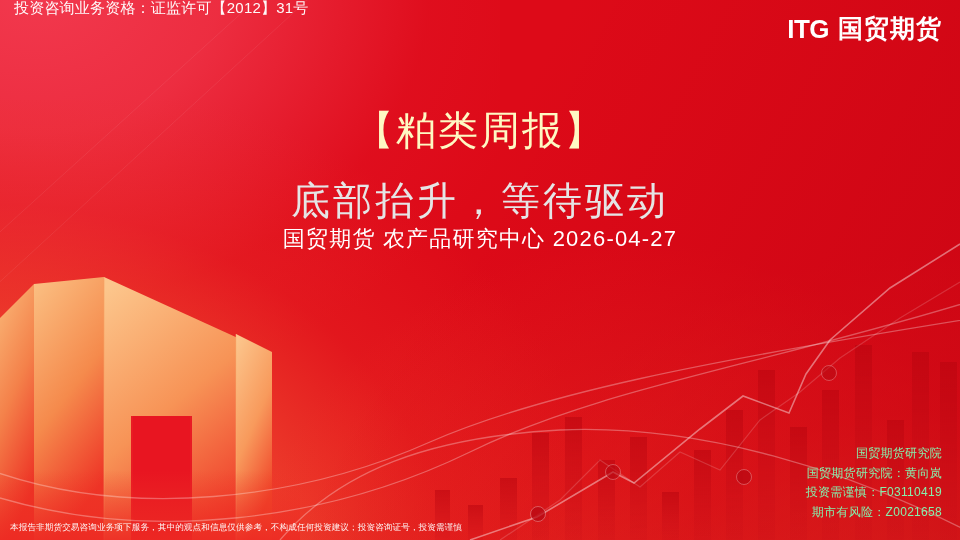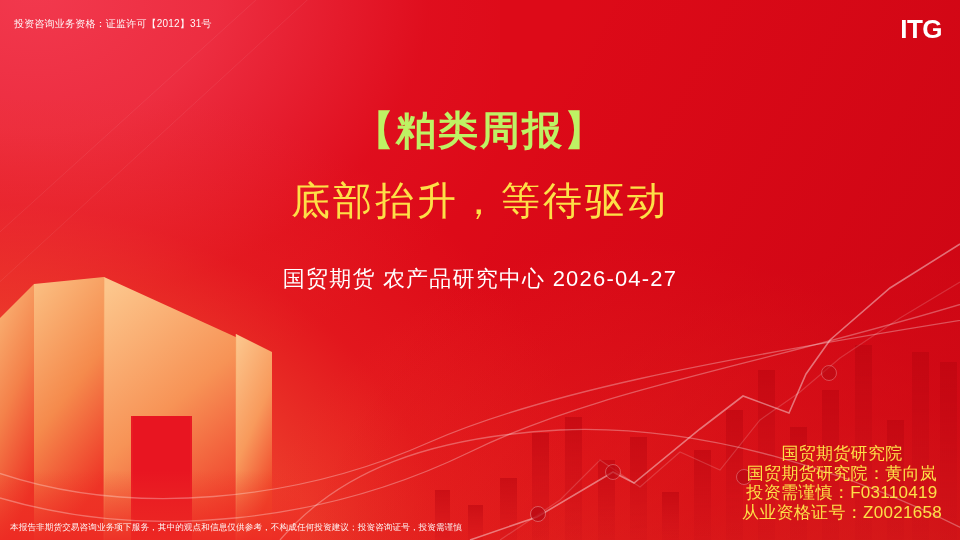--- a/index.html
+++ b/index.html
@@ -64,22 +64,22 @@
     inset: 0;
     width: 960px;
     height: 540px;
     pointer-events: none;
   }
 
   
   .qual-line {
     position: absolute;
     left: 14px;
-    top: 16px;
-    font-size: 10px;
+    top: 0;
+    font-size: 15px;
     line-height: 15px;
     letter-spacing: 0.2px;
     color: #ffffff;
     white-space: nowrap;
     opacity: .97;
   }
 
   .logo {
     position: absolute;
     right: 18px;
@@ -107,50 +107,49 @@
 
   .title-block {
     position: absolute;
     left: 0;
     right: 0;
     top: 106px;
     text-align: center;
   }
   .title-main {
     font-size: 40px;
-    font-weight: 700;
+    font-weight: 400;
     letter-spacing: 2px;
     line-height: 1.22;
-    color: #bef264;
+    color: #fef9c3;
   }
   .title-sub {
     margin-top: 22px;
     font-size: 39px;
     font-weight: 400;
     letter-spacing: 3px;
     line-height: 1.22;
-    color: #fde047;
+    color: #e5e5e5;
   }
   .byline {
-    margin-top: 40px;
     font-size: 22px;
     font-weight: 400;
     letter-spacing: 1.2px;
     color: #ffffff;
   }
 
   .contact {
     position: absolute;
     right: 18px;
     bottom: 18px;
-    text-align: center;
-    font-size: 17px;
+    text-align: right;
+    font-size: 12px;
     line-height: 19.5px;
     letter-spacing: 0.3px;
-    color: #fde047;
+    color: #86efac;
   }
   .contact div { white-space: nowrap; }
 
   .disclaimer {
     position: absolute;
     left: 10px;
     bottom: 7px;
     font-size: 8.6px;
     line-height: 12px;
     letter-spacing: 0.1px;
@@ -271,30 +270,31 @@
     <g stroke="#FFFFFF" stroke-opacity="0.07" stroke-width="1" fill="none">
       <path d="M-20 250 L 300 -40"></path>
       <path d="M-20 300 L 340 -30"></path>
     </g>
   </svg>
 
   <div class="qual-line">投资咨询业务资格：证监许可【2012】31号</div>
 
   <div class="logo">
     <span class="logo-itg">ITG</span>
+    <span class="logo-cn">国贸期货</span>
   </div>
 
   <div class="title-block">
     <div class="title-main">【粕类周报】</div>
     <div class="title-sub">底部抬升，等待驱动</div>
     <div class="byline">国贸期货 农产品研究中心  2026-04-27</div>
   </div>
 
   <div class="contact">
     <div>国贸期货研究院</div>
     <div>国贸期货研究院：黄向岚</div>
     <div>投资需谨慎：F03110419</div>
-    <div>从业资格证号：Z0021658</div>
+    <div>期市有风险：Z0021658</div>
   </div>
 
   <div class="disclaimer">本报告非期货交易咨询业务项下服务，其中的观点和信息仅供参考，不构成任何投资建议；投资咨询证号，投资需谨慎</div>
 
 </div>
 
 </body></html>

